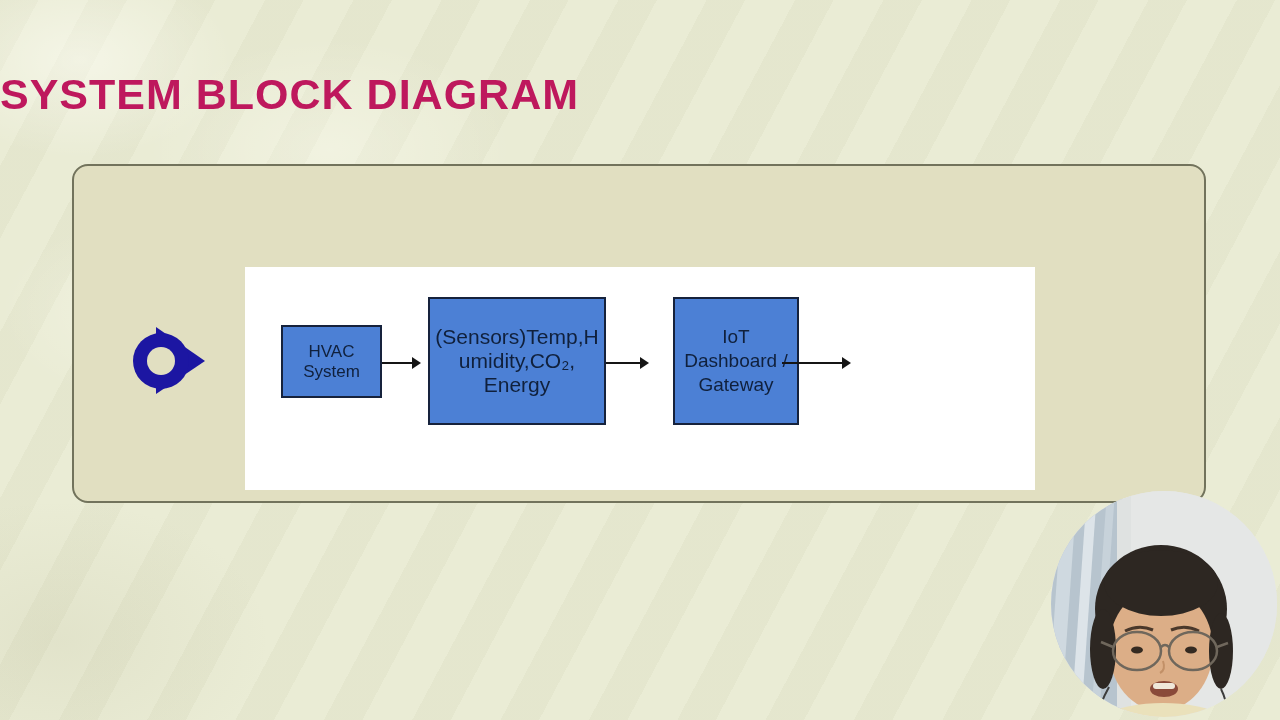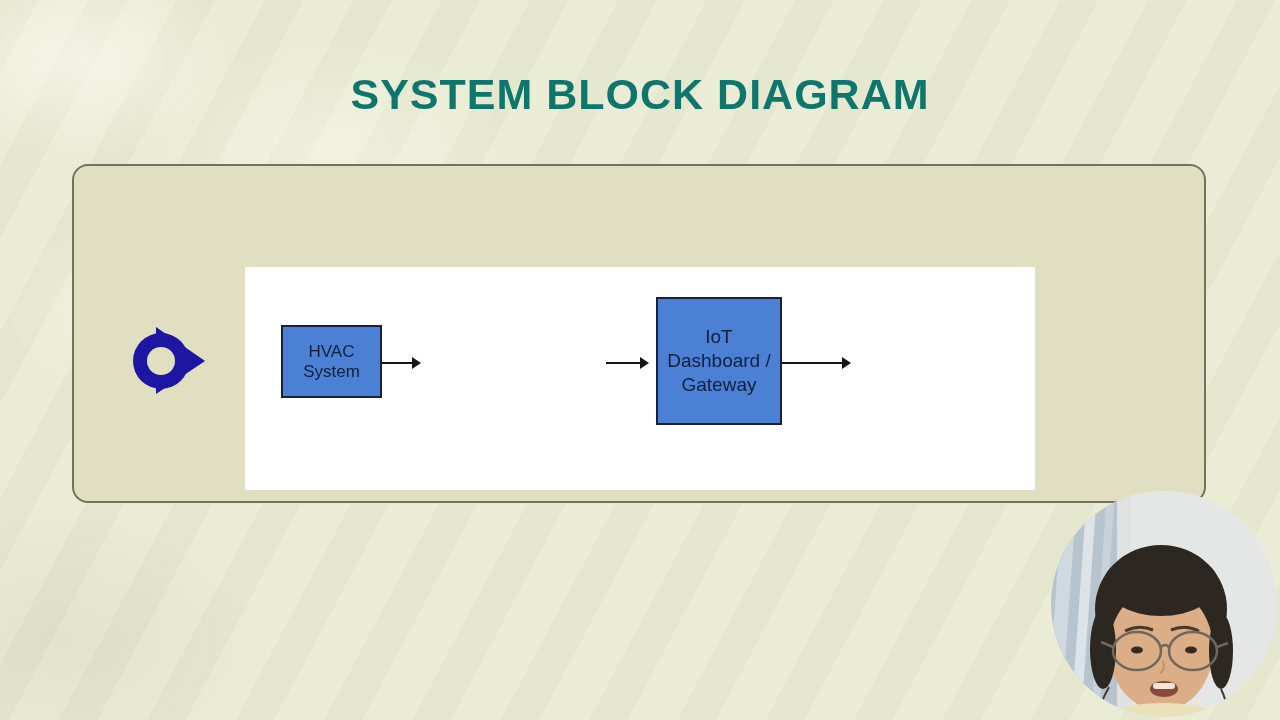--- a/index.html
+++ b/index.html
@@ -14,42 +14,42 @@
       radial-gradient(220px 140px at 80px 60px,  rgba(255,255,248,0.50), transparent 70%),
       radial-gradient(260px 160px at 330px 150px, rgba(255,255,246,0.35), transparent 70%),
       radial-gradient(200px 130px at 140px 310px, rgba(255,255,246,0.30), transparent 70%),
       radial-gradient(300px 200px at 60px 640px,  rgba(150,148,108,0.10), transparent 70%),
       repeating-linear-gradient(118deg,
         rgba(132,132,96,0.045) 0px, rgba(132,132,96,0.045) 34px,
         rgba(255,255,250,0.05) 34px, rgba(255,255,250,0.05) 78px);
   }
   .title{
     position:absolute;left:0;right:0;top:70px;margin:0;
-    text-align:center;font-size:43px;font-weight:bold;letter-spacing:1px;
-    color:#0f766e;
+    text-align:left;font-size:43px;font-weight:bold;letter-spacing:1px;
+    color:#be185d;
   }
   .panel{
     position:absolute;left:72px;top:164px;width:1130px;height:335px;
     border:2px solid #72735c;border-radius:16px;
     background:#e1dfc1;
   }
   .bullet{position:absolute;left:132px;top:322px;}
   .canvas{
     position:absolute;left:245px;top:267px;width:790px;height:223px;
     background:#ffffff;
   }
   .block{
     position:absolute;box-sizing:border-box;
     background:#4c80d5;border:2px solid #16223c;color:#10203c;
     display:flex;flex-direction:column;align-items:center;justify-content:center;
     text-align:center;
   }
   .b1{left:36px;top:58px;width:101px;height:73px;font-size:17px;line-height:20px;}
   .b2{left:183px;top:30px;width:178px;height:128px;font-size:21px;line-height:24px;}
-  .b3{left:411px;top:30px;width:126px;height:128px;font-size:19px;line-height:24px;}
+  .b3{left:428px;top:30px;width:126px;height:128px;font-size:19px;line-height:24px;}
   .b4{left:613px;top:30px;width:146px;height:128px;font-size:20px;line-height:25px;}
   .arrow{position:absolute;top:95px;height:2px;background:#151515;}
   .arrow::after{
     content:"";position:absolute;right:-2px;top:-5px;
     border-left:9px solid #151515;border-top:6px solid transparent;border-bottom:6px solid transparent;
   }
   .a1{left:137px;width:37px;}
   .a2{left:361px;width:41px;}
   .a3{left:537px;width:67px;}
   .webcam{
@@ -82,20 +82,25 @@
 
   <div class="canvas">
 
     <div class="block b1">
       <div>HVAC</div>
       <div>System</div>
     </div>
 
     <div class="arrow a1"></div>
 
+    <div class="block b2">
+      <div>(Sensors)Temp,H</div>
+      <div>umidity,CO₂,</div>
+      <div>Energy</div>
+    </div>
 
     <div class="arrow a2"></div>
 
     <div class="block b3">
       <div>IoT</div>
       <div>Dashboard /</div>
       <div>Gateway</div>
     </div>
 
     <div class="arrow a3"></div>

